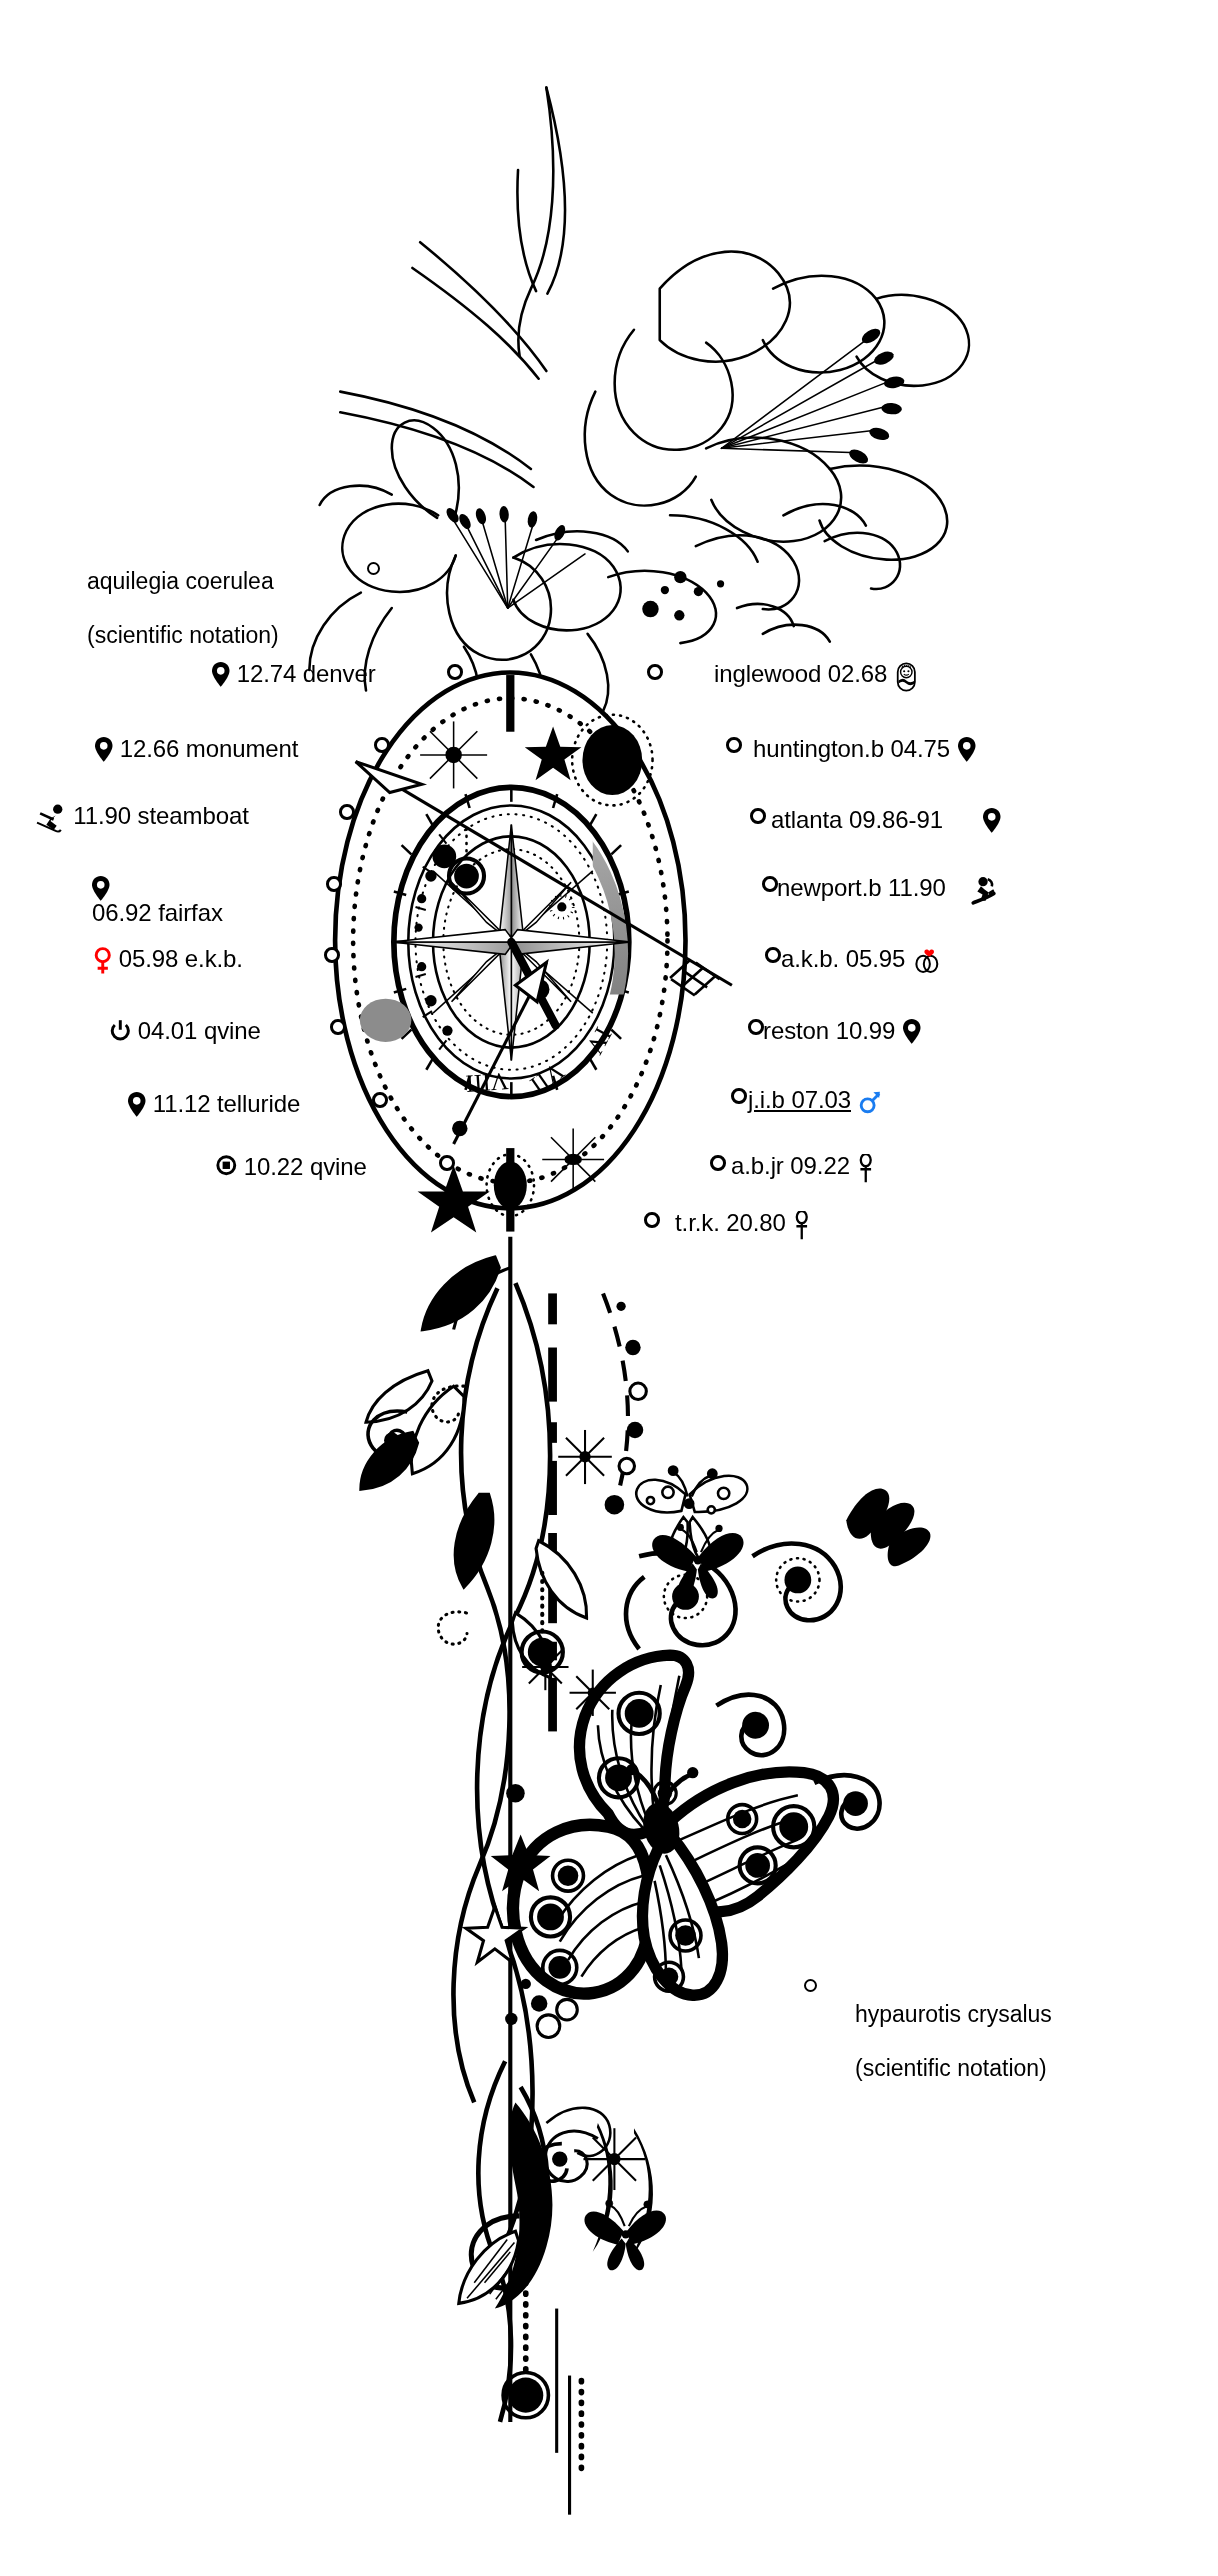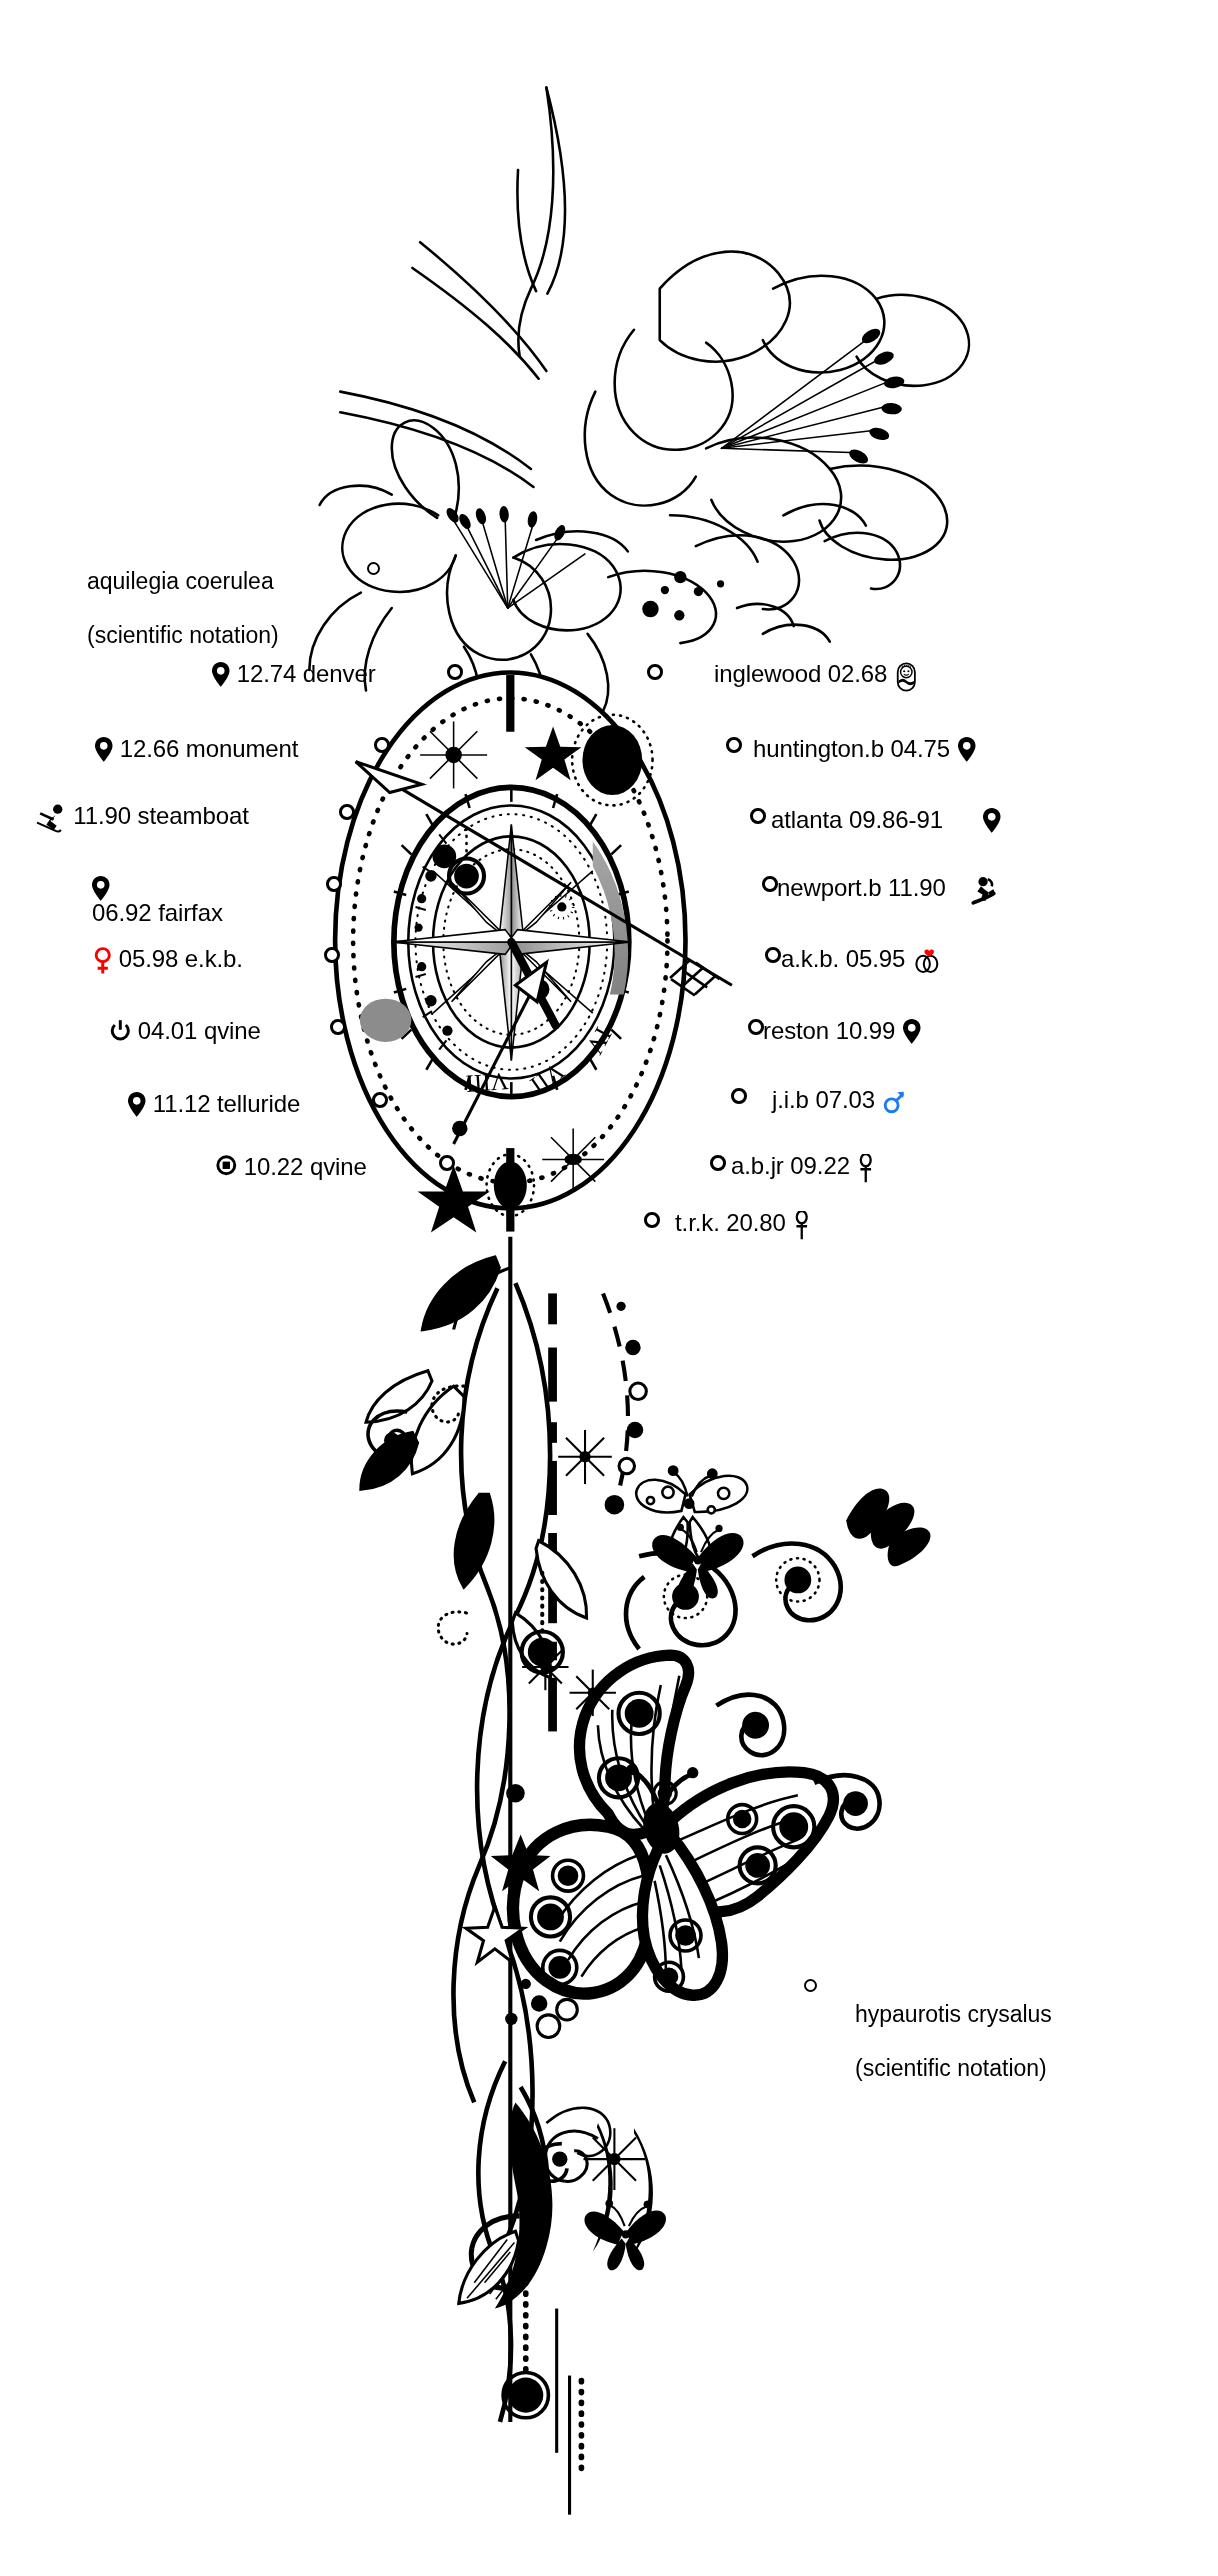--- a/index.html
+++ b/index.html
@@ -727,21 +727,21 @@
     <span class="txt">reston 10.99</span>
     <span class="ico">
       <svg width="17.5" height="25" viewBox="0 0 24 34">
           <path d="M12 0C5.4 0 0 5.4 0 12c0 8.4 12 22 12 22s12-13.6 12-22C24 5.4 18.6 0 12 0z" fill="#000"></path>
           <circle cx="12" cy="12" r="5.2" fill="#fff"></circle>
         </svg>
     </span>
   </div>
   <div class="anchor" style="left:748px;top:1019px;"></div>
 
-  <div class="lbl right" style="left:772px;top:1088px;">
+  <div class="lbl right" style="left:748px;top:1088px;text-decoration:underline;">
     <span class="txt">j.i.b 07.03</span>
     <span class="ico">
       <svg width="21.6" height="26" viewBox="0 0 30 36">
         <circle cx="12" cy="24" r="9" fill="none" stroke="#1a7cf0" stroke-width="4"></circle>
         <path d="M18 18 L28 8" stroke="#1a7cf0" stroke-width="4"></path>
         <path d="M20 6 L29 5 L28 14 Z" fill="#1a7cf0"></path>
       </svg>
     </span>
   </div>
   <div class="anchor" style="left:731px;top:1088px;"></div>

